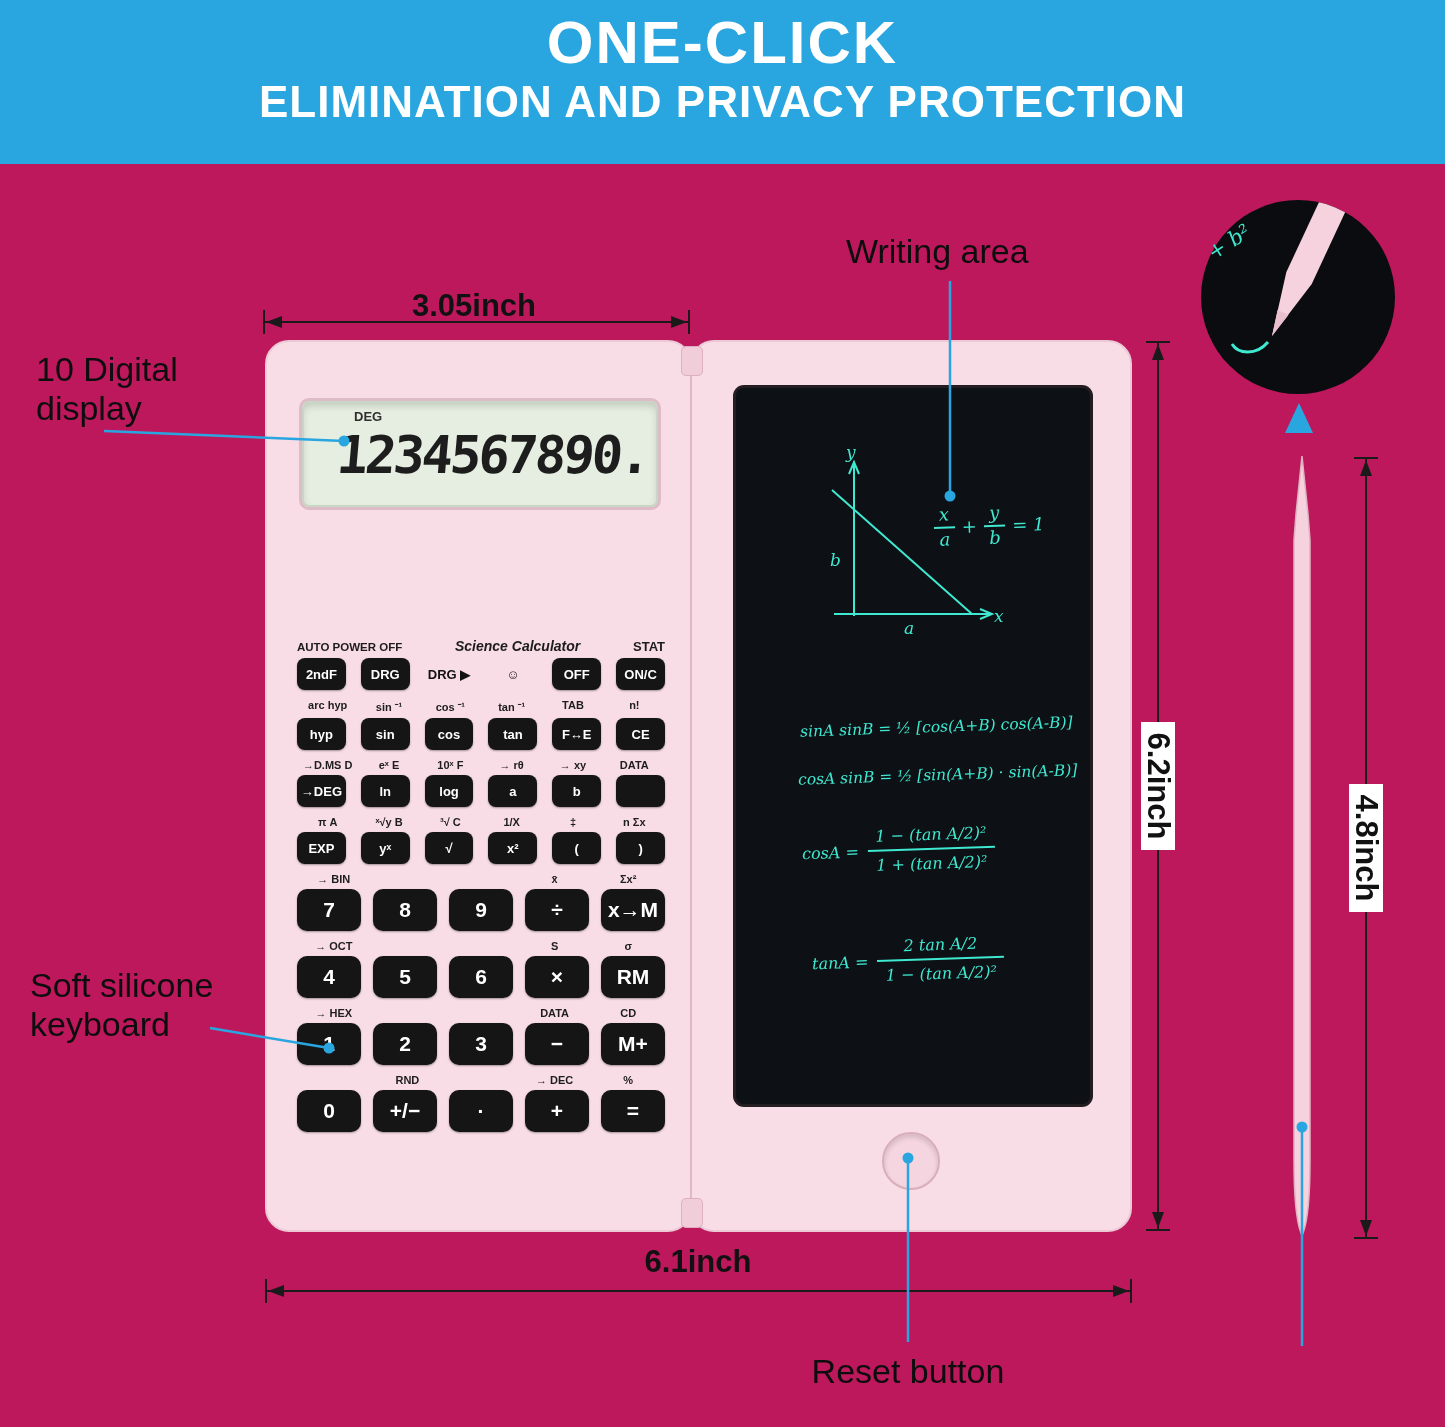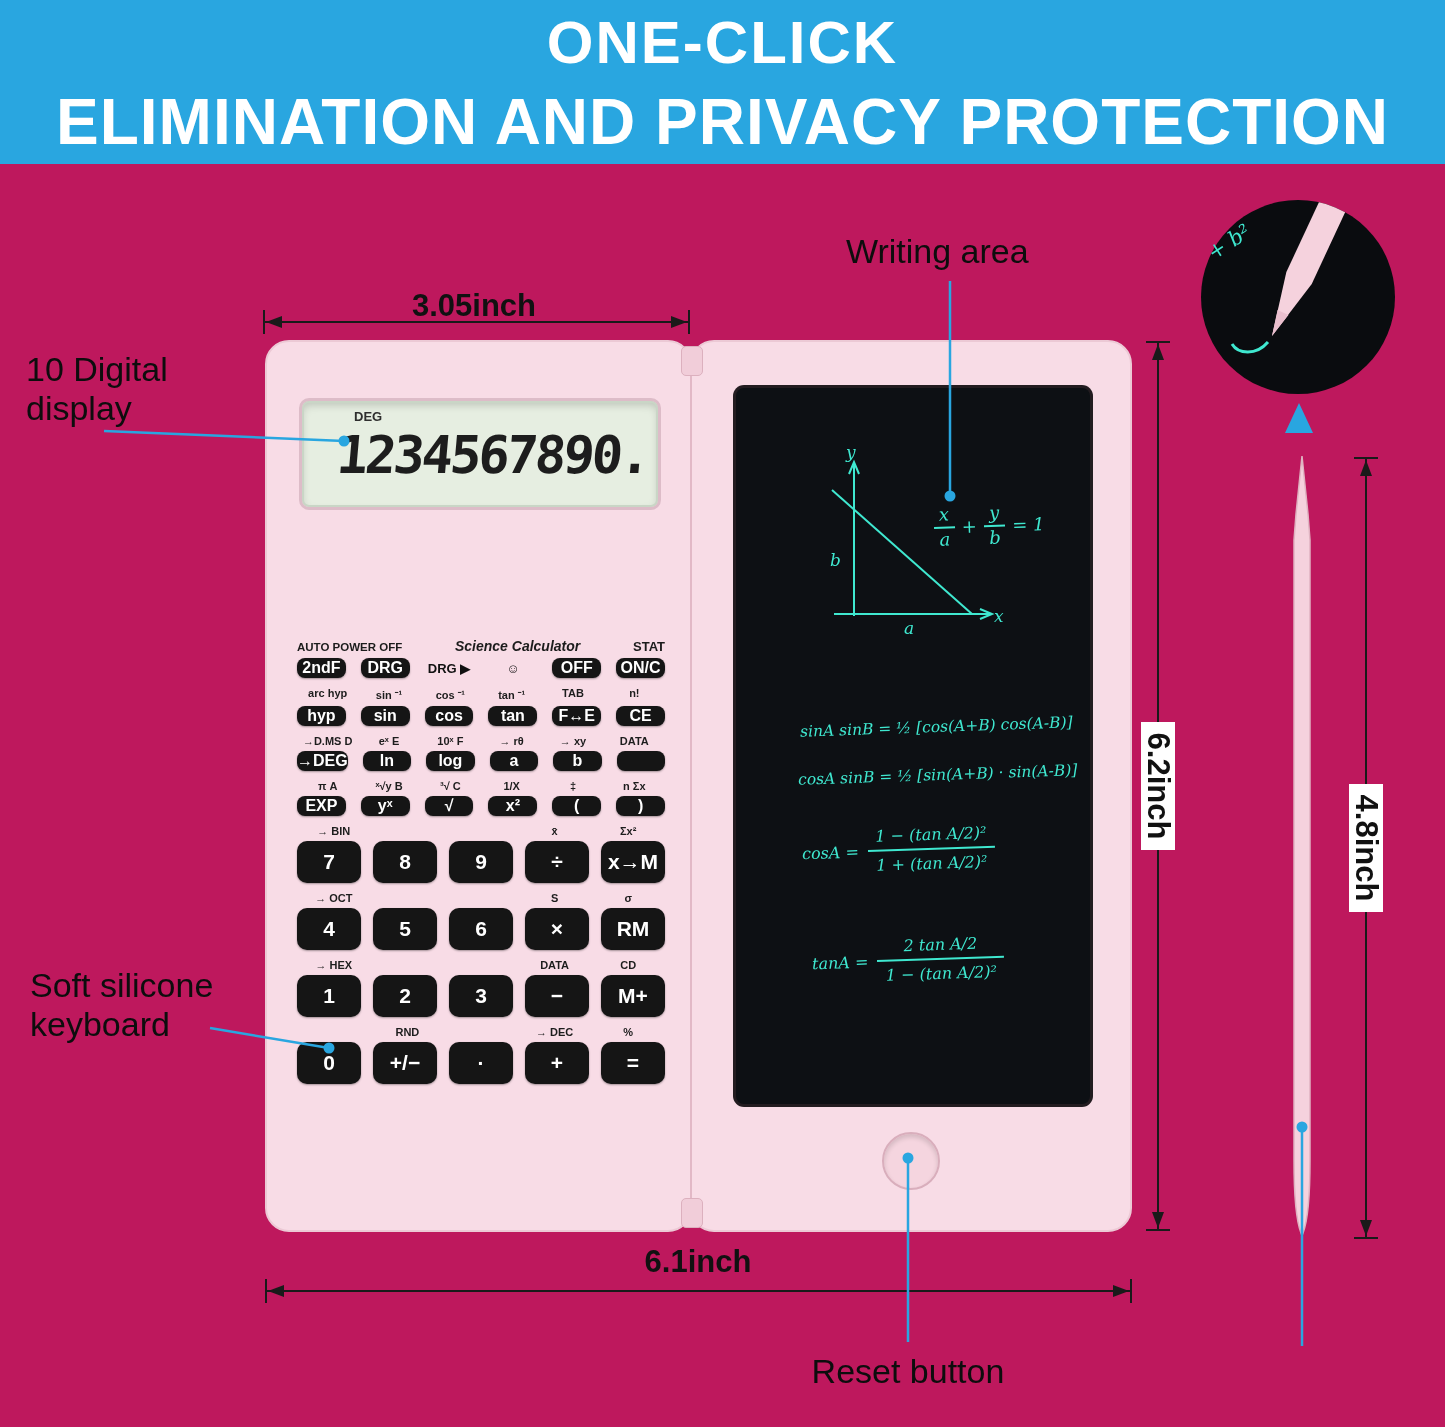--- a/index.html
+++ b/index.html
@@ -3,43 +3,43 @@
 <meta charset="utf-8">
 <style>
   html,body{margin:0;padding:0;background:#ffffff;}
   .canvas{position:relative;width:1445px;height:1427px;background:#be185d;
           font-family:"Liberation Sans", sans-serif;overflow:hidden;}
 
   
   .banner{position:absolute;left:0;top:0;width:100%;height:164px;background:#29a6e0;
           color:#fff;text-align:center;z-index:4;}
   .banner-line1{font-size:60px;font-weight:700;margin-top:8px;letter-spacing:2px;}
-  .banner-line2{font-size:64px;font-weight:700;margin-top:8px;letter-spacing:1px;}
+  .banner-line2{font-size:44px;font-weight:700;margin-top:0px;letter-spacing:1px;}
 
   
   .calc{position:absolute;left:265px;top:340px;width:427px;height:892px;background:#f8dce6;
         border:2px solid #ecc9d5;border-radius:24px;box-sizing:border-box;z-index:1;}
   .lcd{position:absolute;left:32px;top:56px;width:356px;height:106px;background:#e6eee1;
        border:3px solid #ddbcc8;border-radius:10px;
        box-shadow:inset 0 0 0 2px #c9d6c6, inset 0 4px 9px rgba(0,0,0,.18);}
   .lcd .deg{position:absolute;left:52px;top:8px;font-size:13px;font-weight:bold;color:#2e2e2e;}
   .lcd .digits{position:absolute;right:10px;top:24px;font-family:"DejaVu Sans Mono",monospace;
        font-weight:bold;font-size:52px;color:#1d1d1d;transform:skewX(-5deg);letter-spacing:-3px;}
 
   .panel{position:absolute;left:30px;top:296px;width:368px;}
   .brandrow{display:flex;justify-content:space-between;align-items:baseline;color:#1c1c1c;}
   .brandrow .ap{font-size:11.5px;font-weight:bold;}
   .brandrow .brand{font-size:14px;font-weight:bold;font-style:italic;}
   .brandrow .stat{font-size:13px;font-weight:bold;}
   .hint-row{display:flex;margin-top:9px;justify-content:center;}
   .hint-row span{flex:1;text-align:center;font-size:11px;font-weight:bold;color:#1d1d1d;white-space:nowrap;}
   .key-row{display:flex;gap:15px;margin-top:4px;}
   .key-row.wide{gap:12px;}
-  .key{flex:1;height:20px;background:#151515;border-radius:8px;color:#fff;font-weight:bold;
-       font-size:16px;display:flex;align-items:center;justify-content:center;white-space:nowrap;
+  .key{flex:1;height:32px;background:#151515;border-radius:8px;color:#fff;font-weight:bold;
+       font-size:13px;display:flex;align-items:center;justify-content:center;white-space:nowrap;
        box-shadow:0 1px 2px rgba(0,0,0,.35);}
   .key-row.wide .key{height:42px;font-size:21px;border-radius:10px;}
   .flat{flex:1;display:flex;align-items:center;justify-content:center;font-weight:bold;
         font-size:13px;color:#111;white-space:nowrap;}
 
   
   .hinge{position:absolute;left:681px;width:20px;height:28px;background:#f1cdd9;
          border:1px solid #dcb0be;border-radius:5px;z-index:3;}
   .seam{position:absolute;left:690px;top:352px;width:2px;height:868px;background:#e2b8c6;z-index:2;}
 
@@ -325,21 +325,21 @@
     </g>
     <circle cx="344" cy="441" r="5.5" fill="#29a6e0"></circle>
     <circle cx="950" cy="496" r="5.5" fill="#29a6e0"></circle>
     <circle cx="329" cy="1048" r="5.5" fill="#29a6e0"></circle>
     <circle cx="908" cy="1158" r="5.5" fill="#29a6e0"></circle>
     <circle cx="1302" cy="1127" r="5.5" fill="#29a6e0"></circle>
   </svg>
 
   <span class="inset-note">+ b²</span>
 
-  <div class="lbl" style="left:26px;top:350px;width:215px">10 Digital display</div>
+  <div class="lbl" style="left:36px;top:350px;width:215px">10 Digital display</div>
   <div class="lbl" style="left:846px;top:232px">Writing area</div>
   <div class="lbl" style="left:30px;top:966px;width:245px">Soft silicone keyboard</div>
   <div class="lbl" style="left:788px;top:1352px;width:240px;text-align:center">Reset button</div>
 
   <div class="dim" style="left:374px;top:288px;width:200px">3.05inch</div>
   <div class="dim" style="left:598px;top:1244px;width:200px">6.1inch</div>
   <div class="dim rot" style="left:1094px;top:769px;width:128px;height:34px;line-height:34px">6.2inch</div>
   <div class="dim rot" style="left:1302px;top:831px;width:128px;height:34px;line-height:34px">4.8inch</div>
 
 </div>

